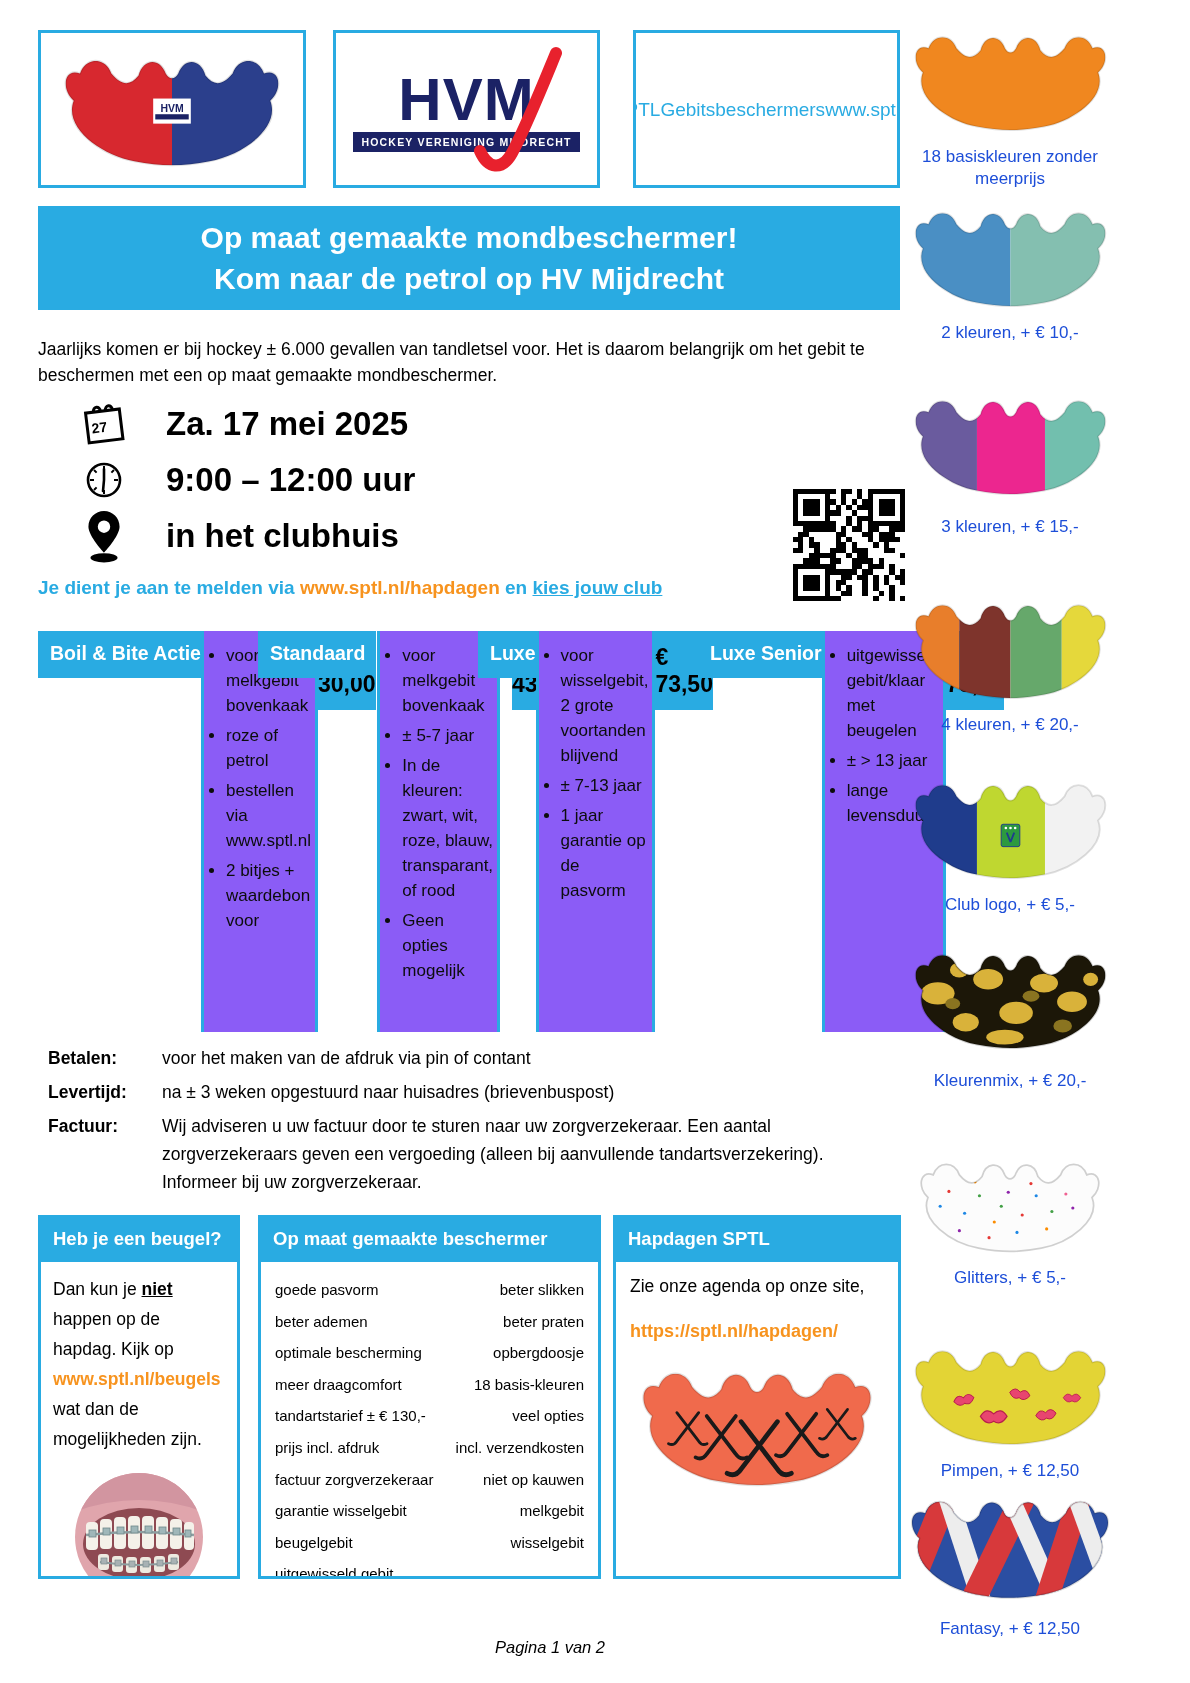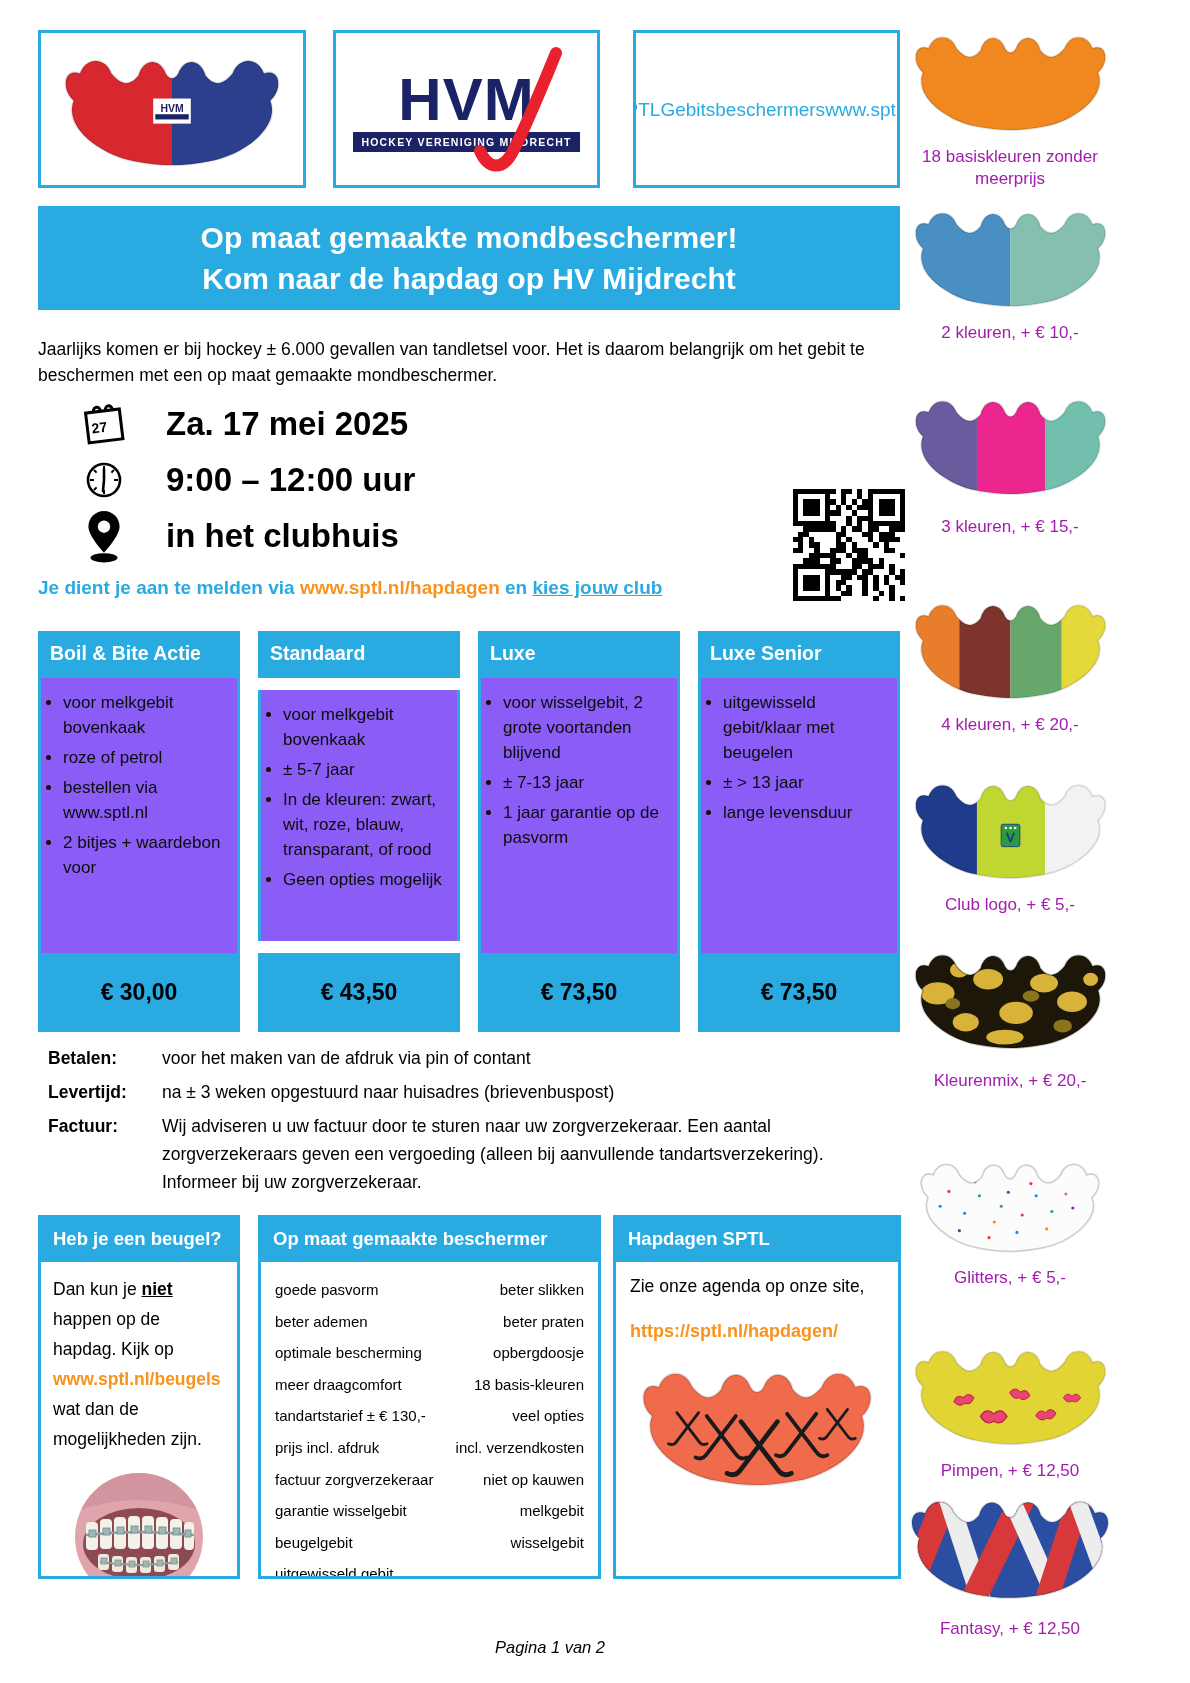--- a/index.html
+++ b/index.html
@@ -33,21 +33,21 @@
 
   .qr{position:absolute;left:790px;top:486px;width:118px;height:118px;}
   .qr svg{display:block;width:118px;height:118px;}
 
   .register{position:absolute;left:38px;top:577px;font-size:19px;font-weight:700;white-space:nowrap;}
   .reg-blue{color:#29ABE2;}
   .reg-orange{color:#F7931E;}
   .reg-underline{text-decoration:underline;}
 
   
-  .prod{position:absolute;top:631px;width:202px;height:401px;display:flex;flex-direction:column;box-sizing:border-box;}
+  .prod{position:absolute;top:631px;width:202px;height:401px;display:flex;flex-direction:row;box-sizing:border-box;}
   .prod-hdr{background:#29ABE2;color:#fff;font-weight:700;font-size:19.5px;height:47px;box-sizing:border-box;
             padding:11px 0 0 12px;white-space:nowrap;}
   .prod-body{flex:1;background:#8b5cf6;border:3px solid #29ABE2;border-top:none;border-bottom:none;padding:8px 4px 0 4px;}
   .prod-body ul{margin:4px 0 0 18px;padding:0;}
   .prod-body li{font-size:17px;line-height:25px;margin-bottom:5px;color:#0c0c0c;}
   .prod-price{height:79px;background:#29ABE2;display:flex;align-items:center;justify-content:center;
               font-size:23px;font-weight:700;color:#000;}
 
   
   .payment{position:absolute;left:48px;top:1044px;width:860px;}
@@ -73,21 +73,21 @@
   .bb3-text{font-size:17.5px;color:#000;margin:0;}
   .bb3-link{display:block;margin-top:24px;font-size:18px;font-weight:700;color:#F7931E;}
   .hap-guard{display:block;margin:16px auto 0;}
 
   .footer{position:absolute;left:300px;top:1638px;width:500px;text-align:center;font-style:italic;font-size:16.5px;color:#000;}
 
   
   .sidebar{position:absolute;left:895px;top:0;width:230px;height:1683px;}
   .sb-item{position:absolute;left:0;width:100%;text-align:center;}
   .sb-img{display:block;margin:0 auto;}
-  .sb-cap{font-size:17px;color:#a21caf;line-height:21.5px;margin:10px auto 0;max-width:180px;}
+  .sb-cap{font-size:17px;color:#1d4ed8;line-height:21.5px;margin:10px auto 0;max-width:180px;}
 </style>
 </head>
 <body>
 
 <div class="page">
 
   <div class="tbox tbox-photo">
     <svg class="mg" width="230" height="126" viewBox="0 0 220 120">
       <defs>
           <clipPath id="mgP">
@@ -119,21 +119,21 @@
       <path d="M16,22 L24,38 L30,28 L36,38 L44,22" fill="none" stroke="#ffffff" stroke-width="6" stroke-linecap="round" stroke-linejoin="round"></path>
       <circle cx="30" cy="21" r="4.5" fill="#29ABE2"></circle>
     </svg>
     <div class="sptl-line">SPTL</div>
     <div class="sptl-line">Gebitsbeschermers</div>
     <div class="sptl-line">www.sptl.nl</div>
   </div>
 
   <div class="banner">
     <div>Op maat gemaakte mondbeschermer!</div>
-    <div>Kom naar de hapdag op HV Mijdrecht</div>
+    <div>Kom naar de petrol op HV Mijdrecht</div>
   </div>
 
   <div class="intro">Jaarlijks komen er bij hockey ± 6.000 gevallen van tandletsel voor. Het is daarom belangrijk om het gebit te beschermen met een op maat gemaakte mondbeschermer.</div>
 
   <div class="event">
     <div class="ev-row">
       <span class="ev-icon">
         <svg width="48" height="48" viewBox="0 0 48 48">
           <g transform="rotate(-7 24 24)">
             <rect x="7" y="11" width="34" height="30" fill="#fff" stroke="#000" stroke-width="3"></rect>

